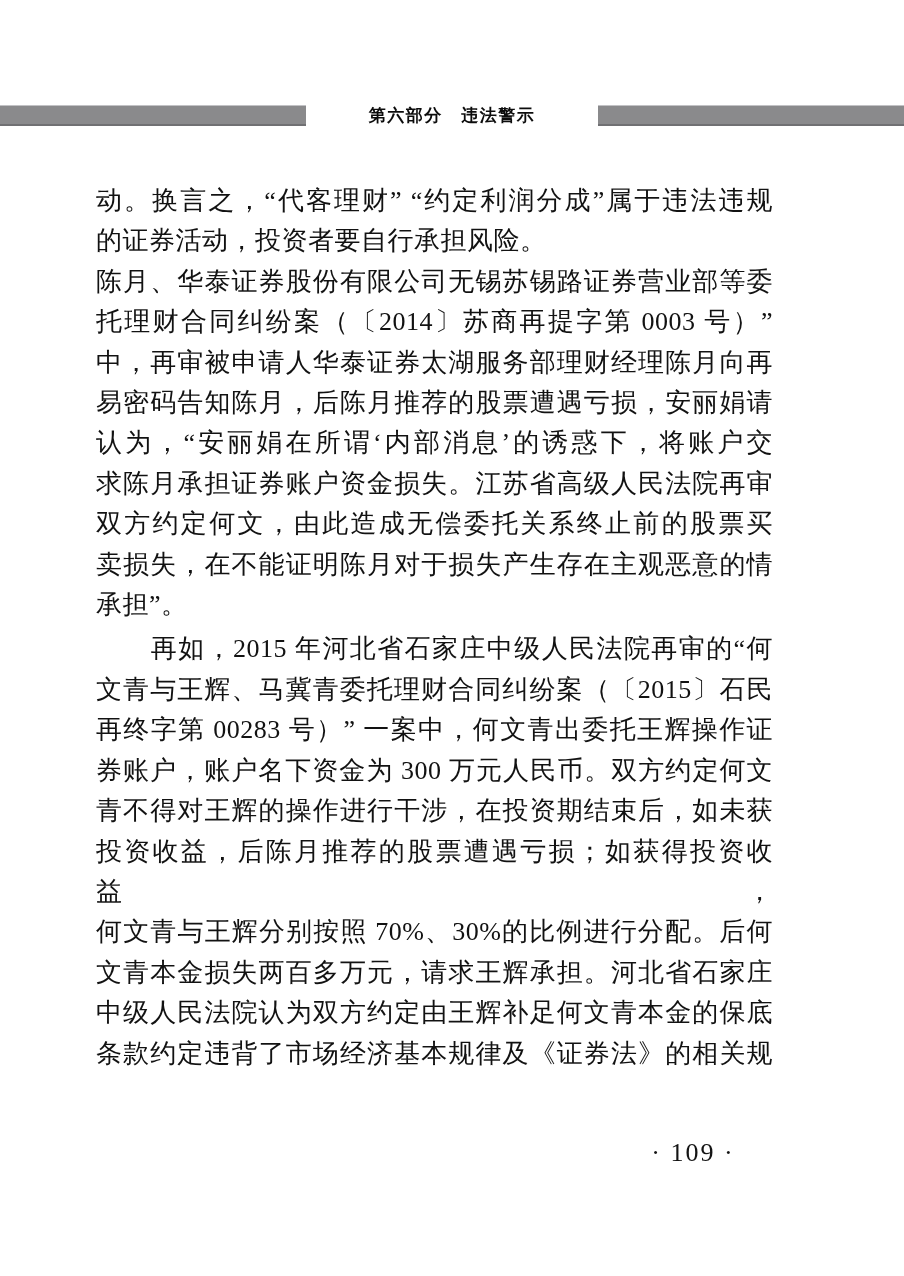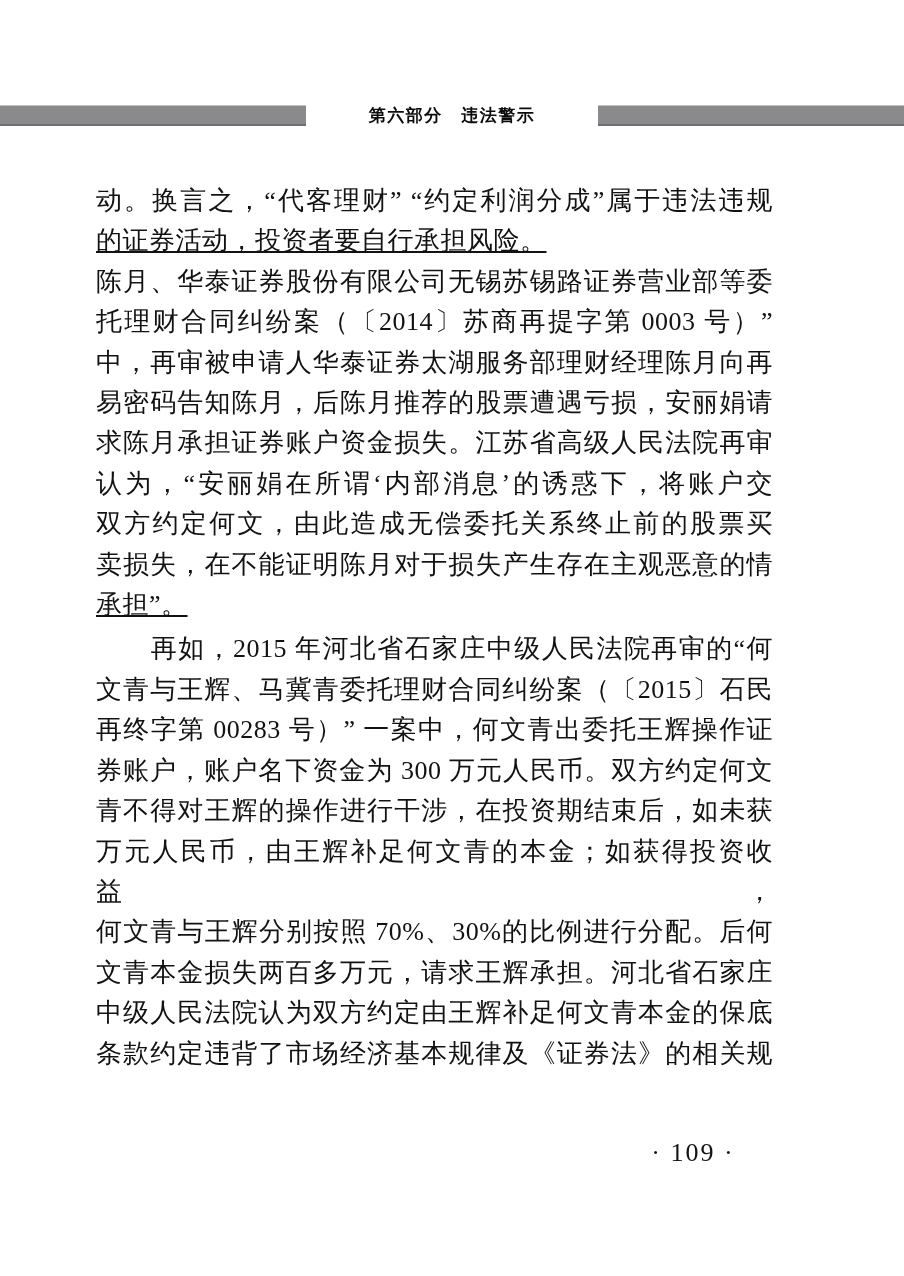--- a/index.html
+++ b/index.html
@@ -55,21 +55,20 @@
     letter-spacing: 0.5px;
     margin-top: 24px;
   }
   .line {
     text-align: justify;
     text-align-last: justify;
     white-space: normal;
   }
   .line.para-end {
     text-align-last: left;
-    text-decoration: underline;
   }
   .line.para-start {
     margin-top: 4px;
   }
   
   .page-number {
     position: absolute;
     top: 1138px;
     left: 593px;
     width: 200px;
@@ -90,31 +89,31 @@
     <div class="header-bar"></div>
   </div>
 
   <div class="body-text">
     <div class="line">动。换言之，“代客理财” “约定利润分成”属于违法违规</div>
     <div class="line para-end">的证券活动，投资者要自行承担风险。</div>
     <div class="line">陈月、华泰证券股份有限公司无锡苏锡路证券营业部等委</div>
     <div class="line">托理财合同纠纷案（〔2014〕苏商再提字第 0003 号）”</div>
     <div class="line">中，再审被申请人华泰证券太湖服务部理财经理陈月向再</div>
     <div class="line">易密码告知陈月，后陈月推荐的股票遭遇亏损，安丽娟请</div>
+    <div class="line">认为，“安丽娟在所谓‘内部消息’的诱惑下，将账户交</div>
     <div class="line">求陈月承担证券账户资金损失。江苏省高级人民法院再审</div>
-    <div class="line">认为，“安丽娟在所谓‘内部消息’的诱惑下，将账户交</div>
     <div class="line">双方约定何文，由此造成无偿委托关系终止前的股票买</div>
     <div class="line">卖损失，在不能证明陈月对于损失产生存在主观恶意的情</div>
     <div class="line para-end">承担”。</div>
     <div class="line para-start">　　再如，2015 年河北省石家庄中级人民法院再审的“何</div>
     <div class="line">文青与王辉、马冀青委托理财合同纠纷案（〔2015〕石民</div>
     <div class="line">再终字第 00283 号）” 一案中，何文青出委托王辉操作证</div>
     <div class="line">券账户，账户名下资金为 300 万元人民币。双方约定何文</div>
     <div class="line">青不得对王辉的操作进行干涉，在投资期结束后，如未获</div>
-    <div class="line">万元人民币，由王辉补足何文青的本金；如获得投资收益，</div>
+    <div class="line">投资收益，后陈月推荐的股票遭遇亏损；如获得投资收益，</div>
     <div class="line">何文青与王辉分别按照 70%、30%的比例进行分配。后何</div>
     <div class="line">文青本金损失两百多万元，请求王辉承担。河北省石家庄</div>
     <div class="line">中级人民法院认为双方约定由王辉补足何文青本金的保底</div>
     <div class="line">条款约定违背了市场经济基本规律及《证券法》的相关规</div>
   </div>
 
   <div class="page-number">· 109 ·</div>
 
 </div>
 

